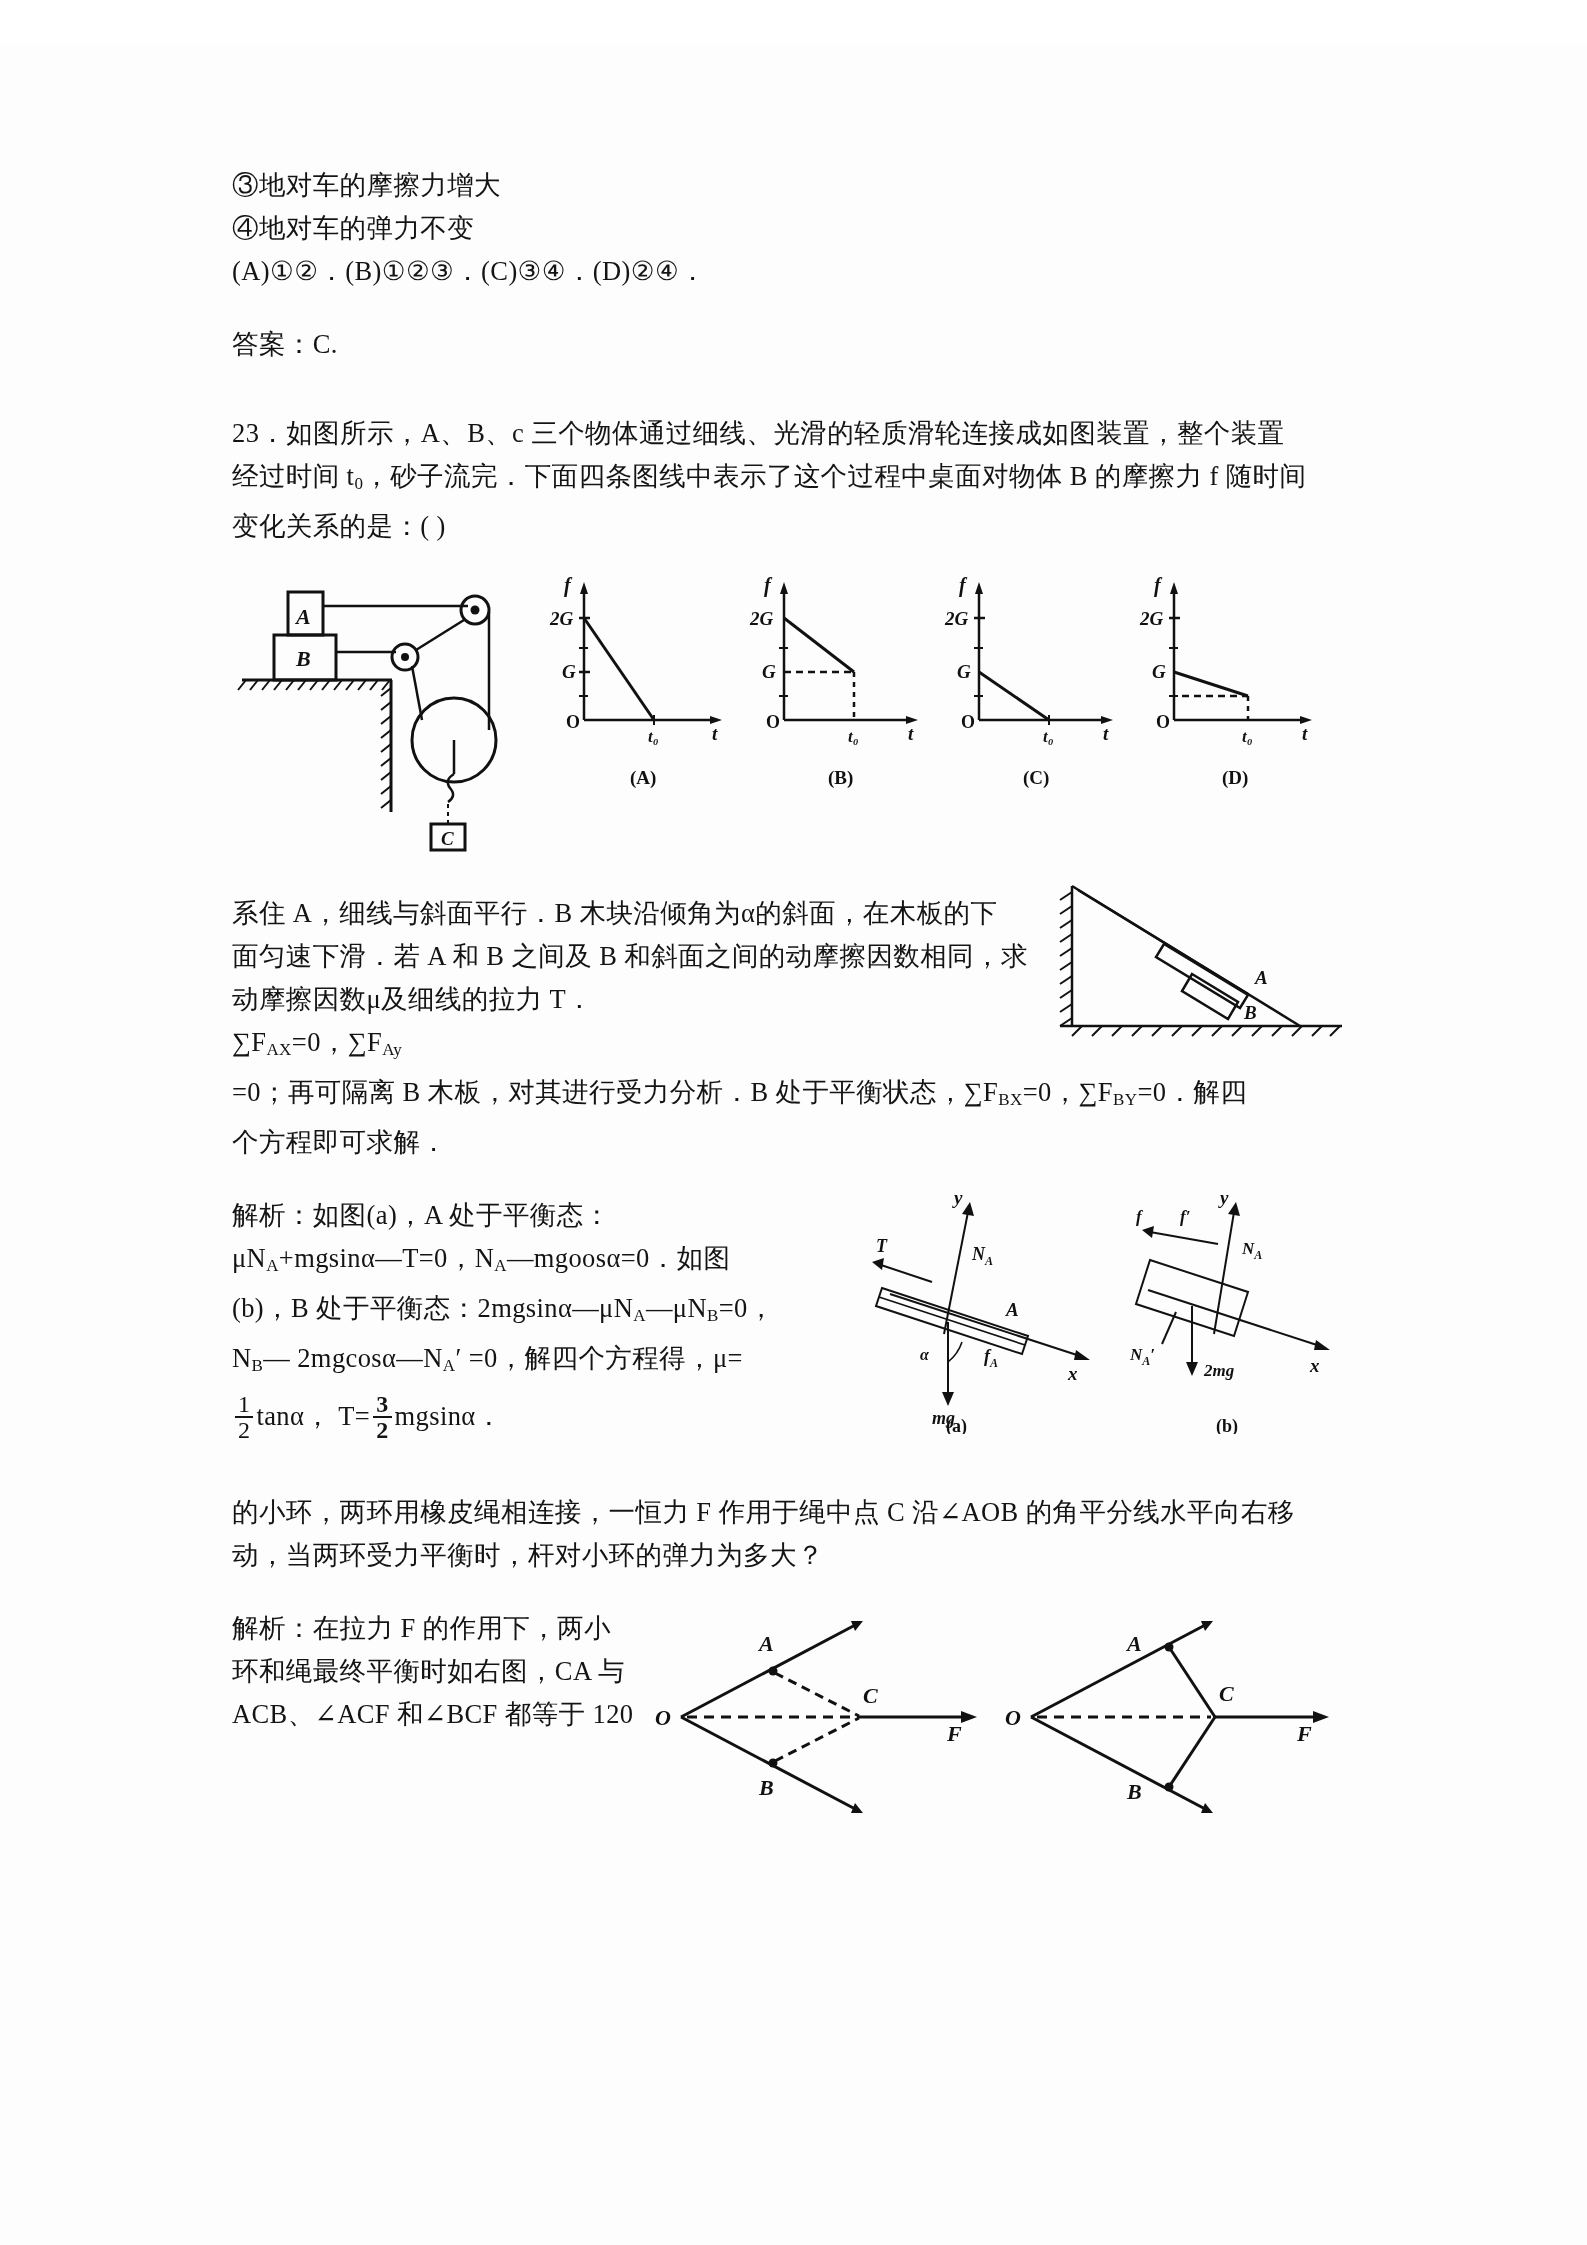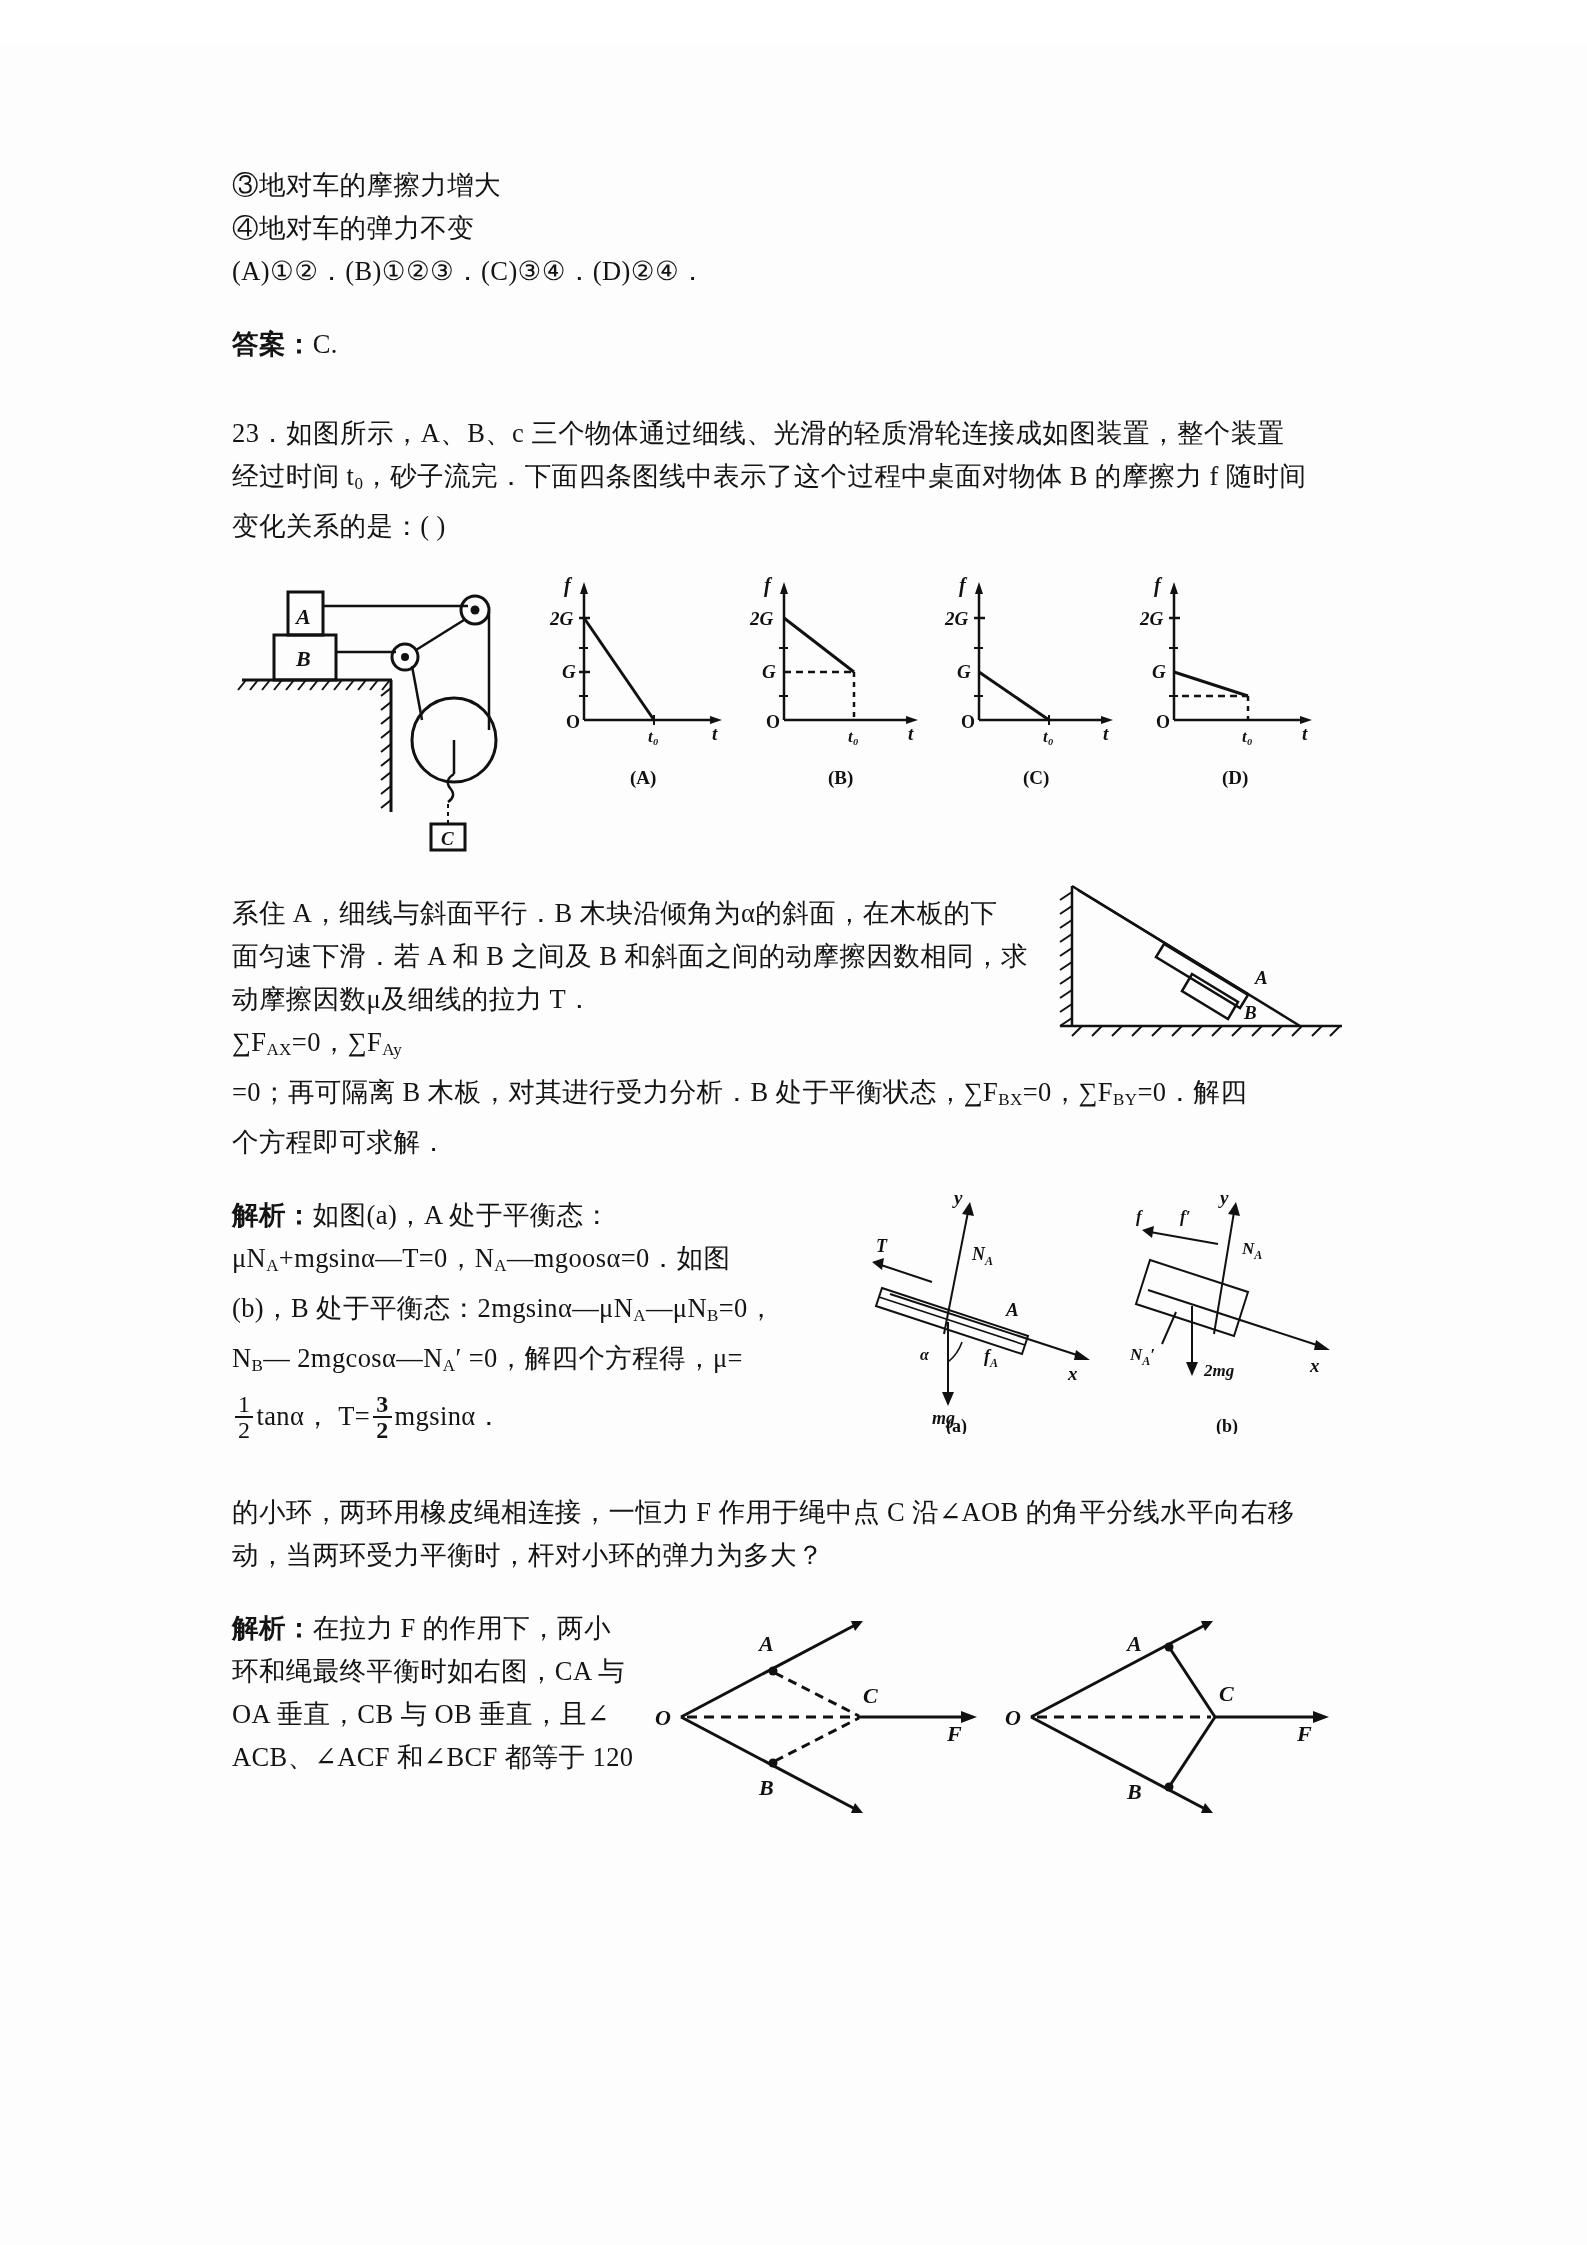--- a/index.html
+++ b/index.html
@@ -11,21 +11,21 @@
   }
   .page{
     position:absolute;inset:0;background:#fdfdfd;margin-top:44px;
   }
   .content{
     position:absolute;left:232px;top:120px;width:1140px;
   }
   .ln{
     font-size:26.5px;line-height:43px;letter-spacing:.4px;white-space:nowrap;
   }
-  .b{font-weight:bold;}
+  .b{font-weight:normal;}
   .gap-sm{height:14px;}
   .gap-md{height:30px;}
   .gap-lg{height:46px;}
   .sub{font-size:17px;vertical-align:-4px;}
   .sup{font-size:17px;vertical-align:7px;}
   
   .frac{display:inline-block;vertical-align:middle;text-align:center;line-height:1;margin:0 3px;position:relative;top:-2px;}
   .frac .num{display:block;font-size:24px;padding:0 3px;}
   .frac .den{display:block;font-size:24px;border-top:2px solid #141414;padding:0 3px;}
   .frac.bold .num,.frac.bold .den{font-weight:bold;}
@@ -358,21 +358,20 @@
   <div class="ln">动，当两环受力平衡时，杆对小环的弹力为多大？</div>
 
   <div class="gap-md"></div>
 
   <div class="figrow">
     <div style="width:430px;">
       <div class="ln">
         <span class="b">解析：</span><span>在拉力 F 的作用下，两小</span>
       </div>
       <div class="ln">环和绳最终平衡时如右图，CA 与</div>
-      <div class="ln">OA 垂直，CB 与 OB 垂直，且∠</div>
       <div class="ln">ACB、∠ACF 和∠BCF 都等于 120</div>
     </div>
 
     <svg class="abs" style="left:415px;top:-18px;" width="350" height="250" viewBox="0 0 350 250">
 
       <line class="stroke" x1="34" y1="128" x2="212" y2="34" stroke-width="3"></line>
       <polygon points="216,32 204,32 208,42" fill="#111"></polygon>
 
       <line class="stroke" x1="34" y1="128" x2="212" y2="222" stroke-width="3"></line>
       <polygon points="216,224 204,224 208,214" fill="#111"></polygon>

